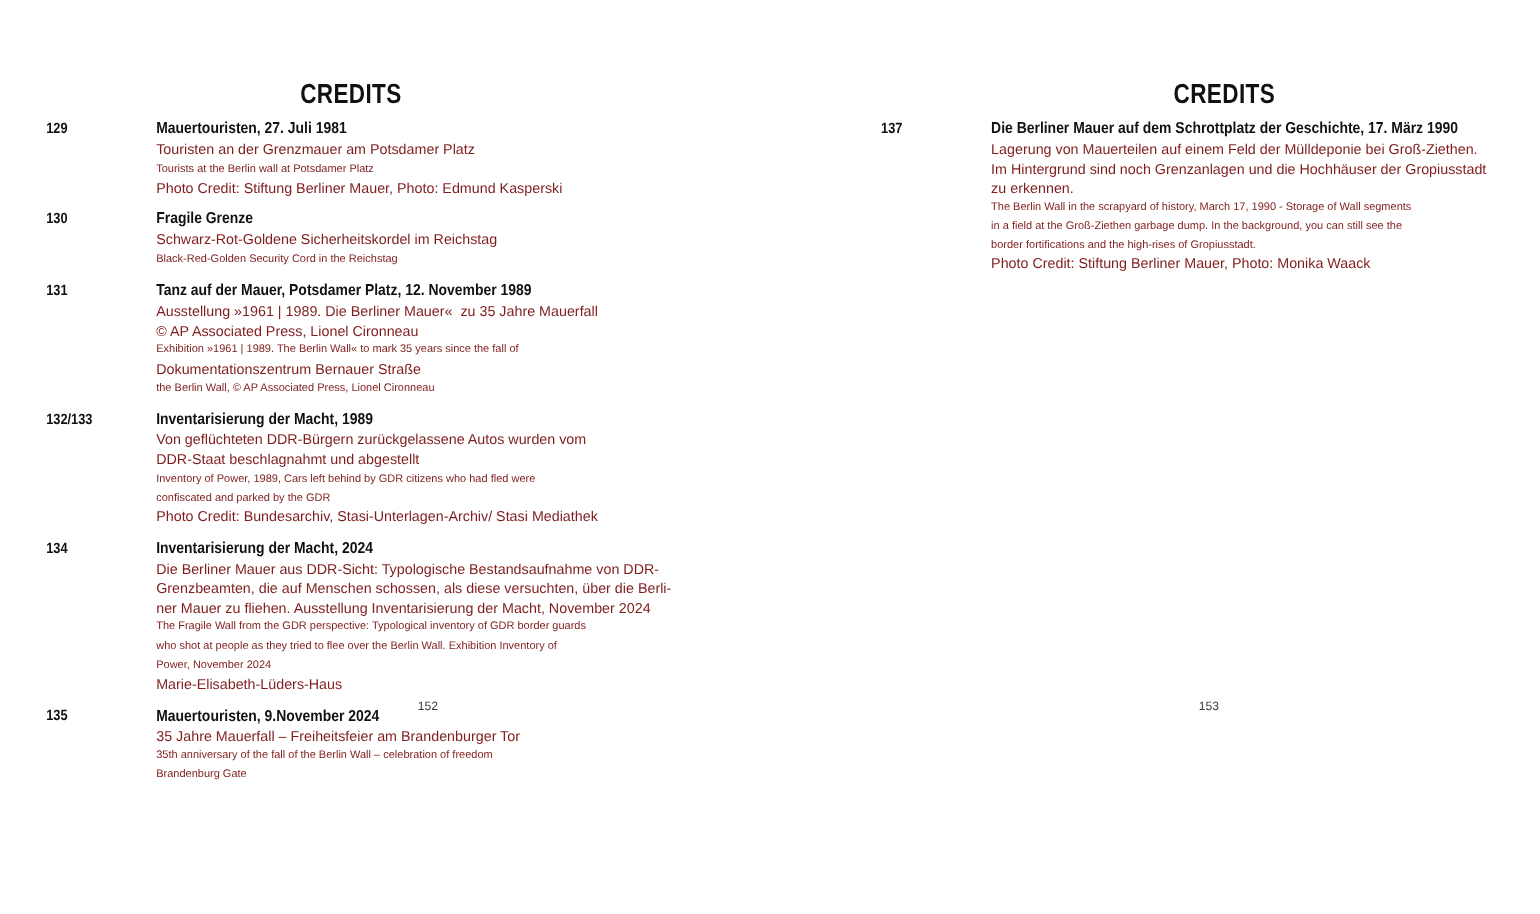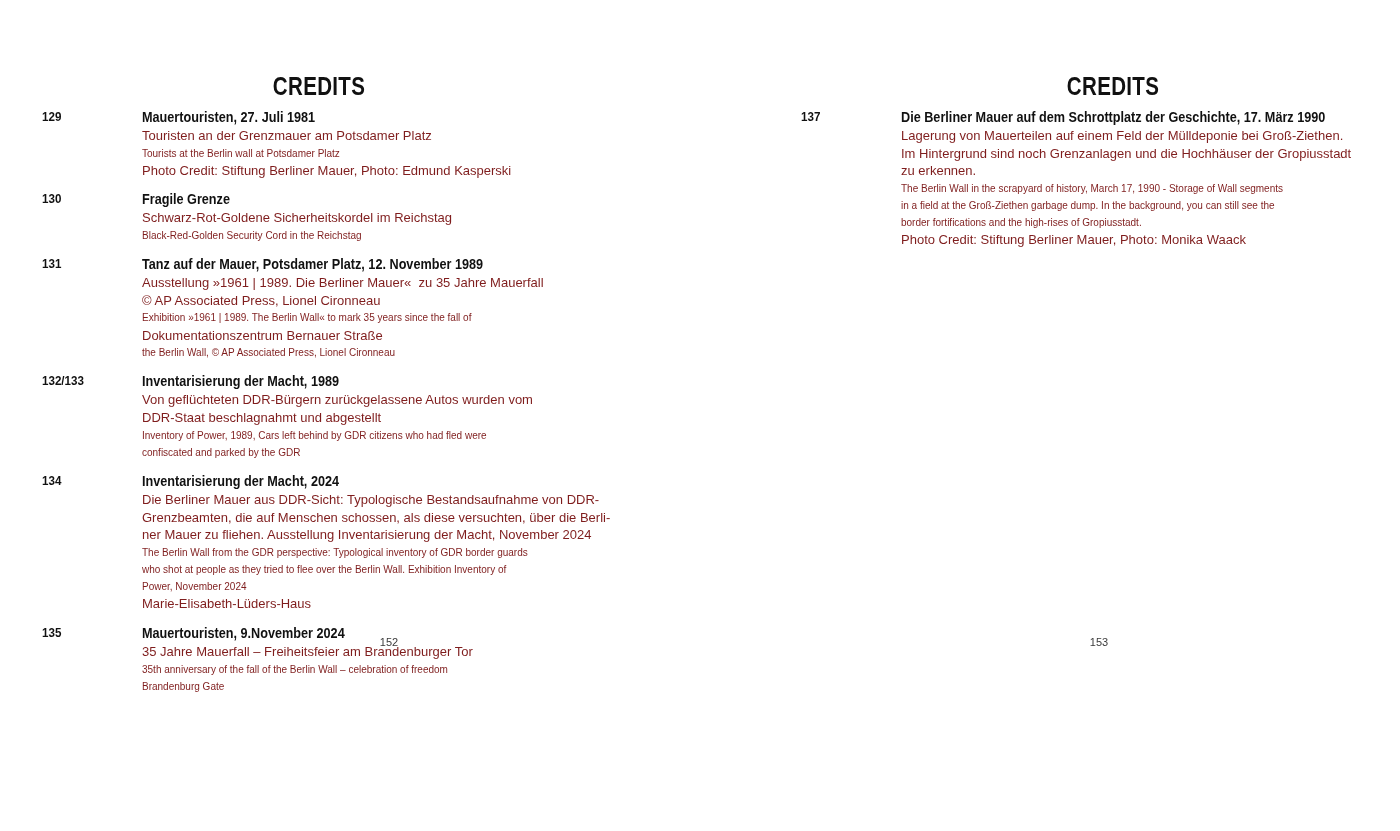--- a/index.html
+++ b/index.html
@@ -140,30 +140,31 @@
           </div>
         </div>
         <div class="entry">
           <div class="entry-number">132/133</div>
           <div class="entry-body">
             <div class="entry-heading">Inventarisierung der Macht, 1989</div>
             <div class="line">Von geflüchteten DDR-Bürgern zurückgelassene Autos wurden vom</div>
             <div class="line">DDR-Staat beschlagnahmt und abgestellt</div>
             <div class="line italic">Inventory of Power, 1989, Cars left behind by GDR citizens who had fled were</div>
             <div class="line italic">confiscated and parked by the GDR</div>
+            <div class="line">Photo Credit: Bundesarchiv, Stasi-Unterlagen-Archiv/ Stasi Mediathek</div>
           </div>
         </div>
         <div class="entry">
           <div class="entry-number">134</div>
           <div class="entry-body">
             <div class="entry-heading">Inventarisierung der Macht, 2024</div>
             <div class="line">Die Berliner Mauer aus DDR-Sicht: Typologische Bestandsaufnahme von DDR-</div>
             <div class="line">Grenzbeamten, die auf Menschen schossen, als diese versuchten, über die Berli-</div>
             <div class="line">ner Mauer zu fliehen. Ausstellung Inventarisierung der Macht, November 2024</div>
-            <div class="line italic">The Berlin Wall from the GDR perspective: Typological inventory of GDR border guards</div>
+            <div class="line italic">The Fragile Wall from the GDR perspective: Typological inventory of GDR border guards</div>
             <div class="line italic">who shot at people as they tried to flee over the Berlin Wall. Exhibition Inventory of</div>
             <div class="line italic">Power, November 2024</div>
             <div class="line">Marie-Elisabeth-Lüders-Haus</div>
           </div>
         </div>
         <div class="entry">
           <div class="entry-number">135</div>
           <div class="entry-body">
             <div class="entry-heading">Mauertouristen, 9.November 2024</div>
             <div class="line">35 Jahre Mauerfall – Freiheitsfeier am Brandenburger Tor</div>

